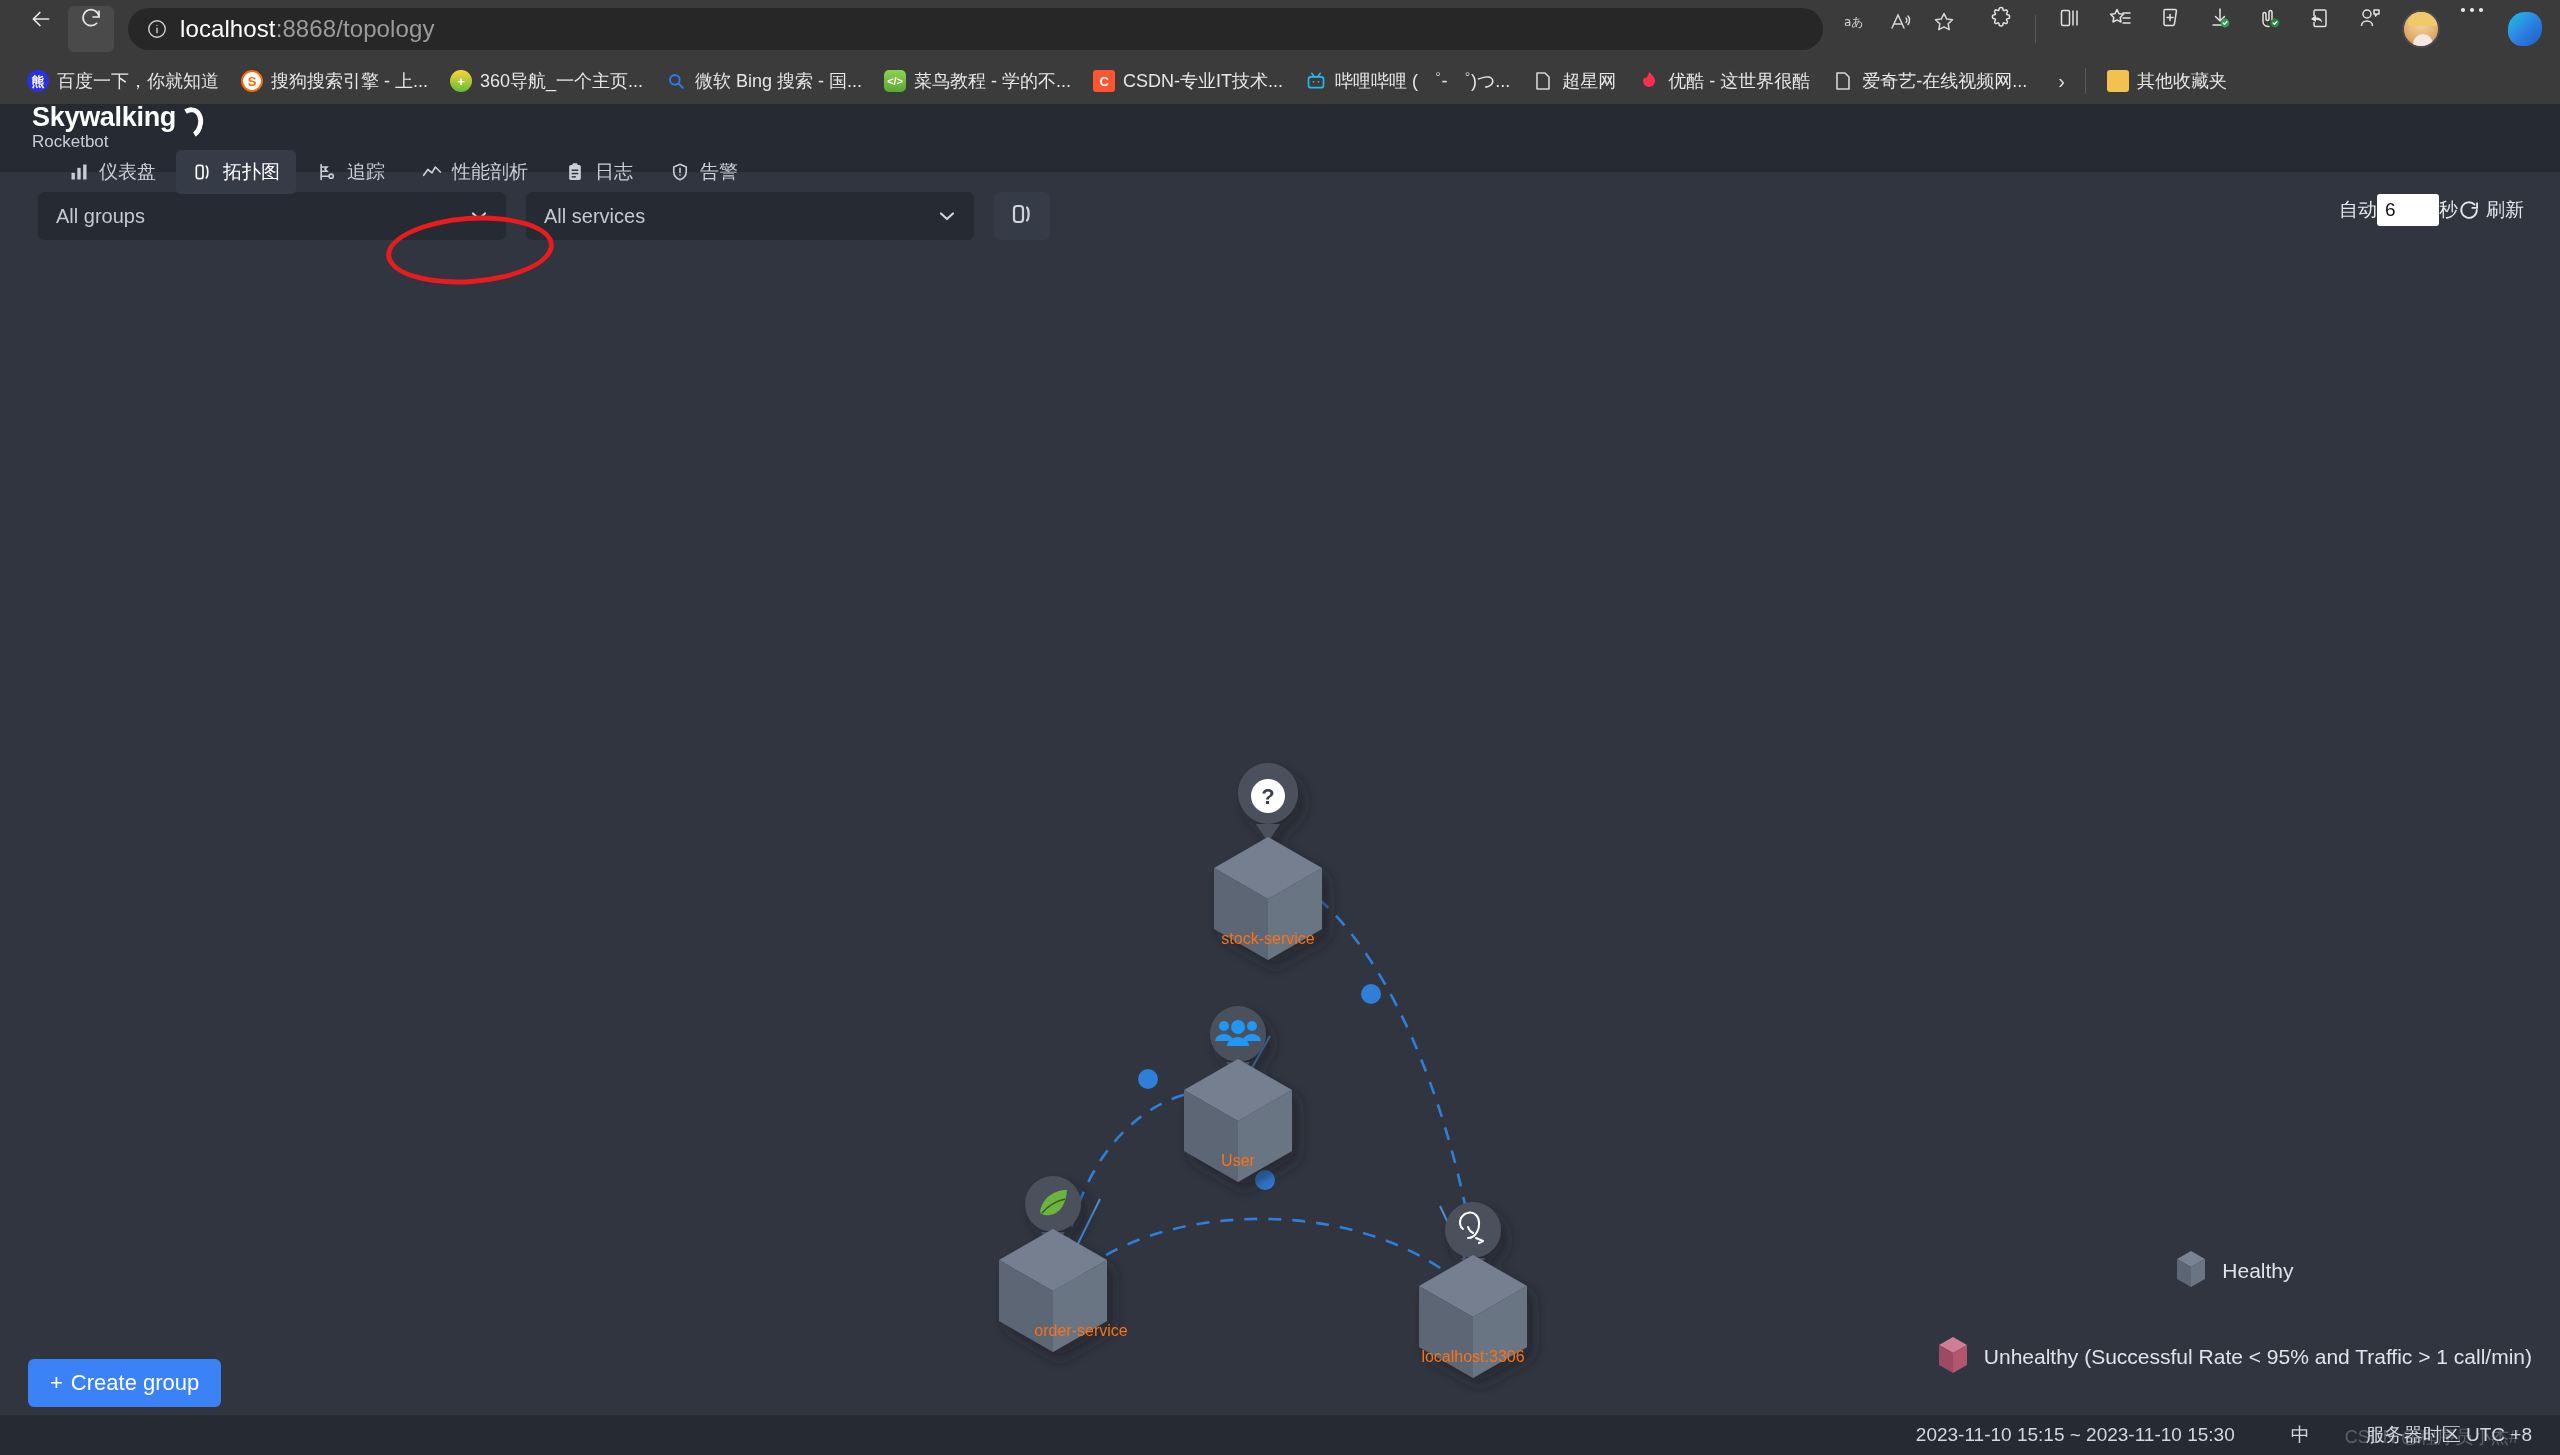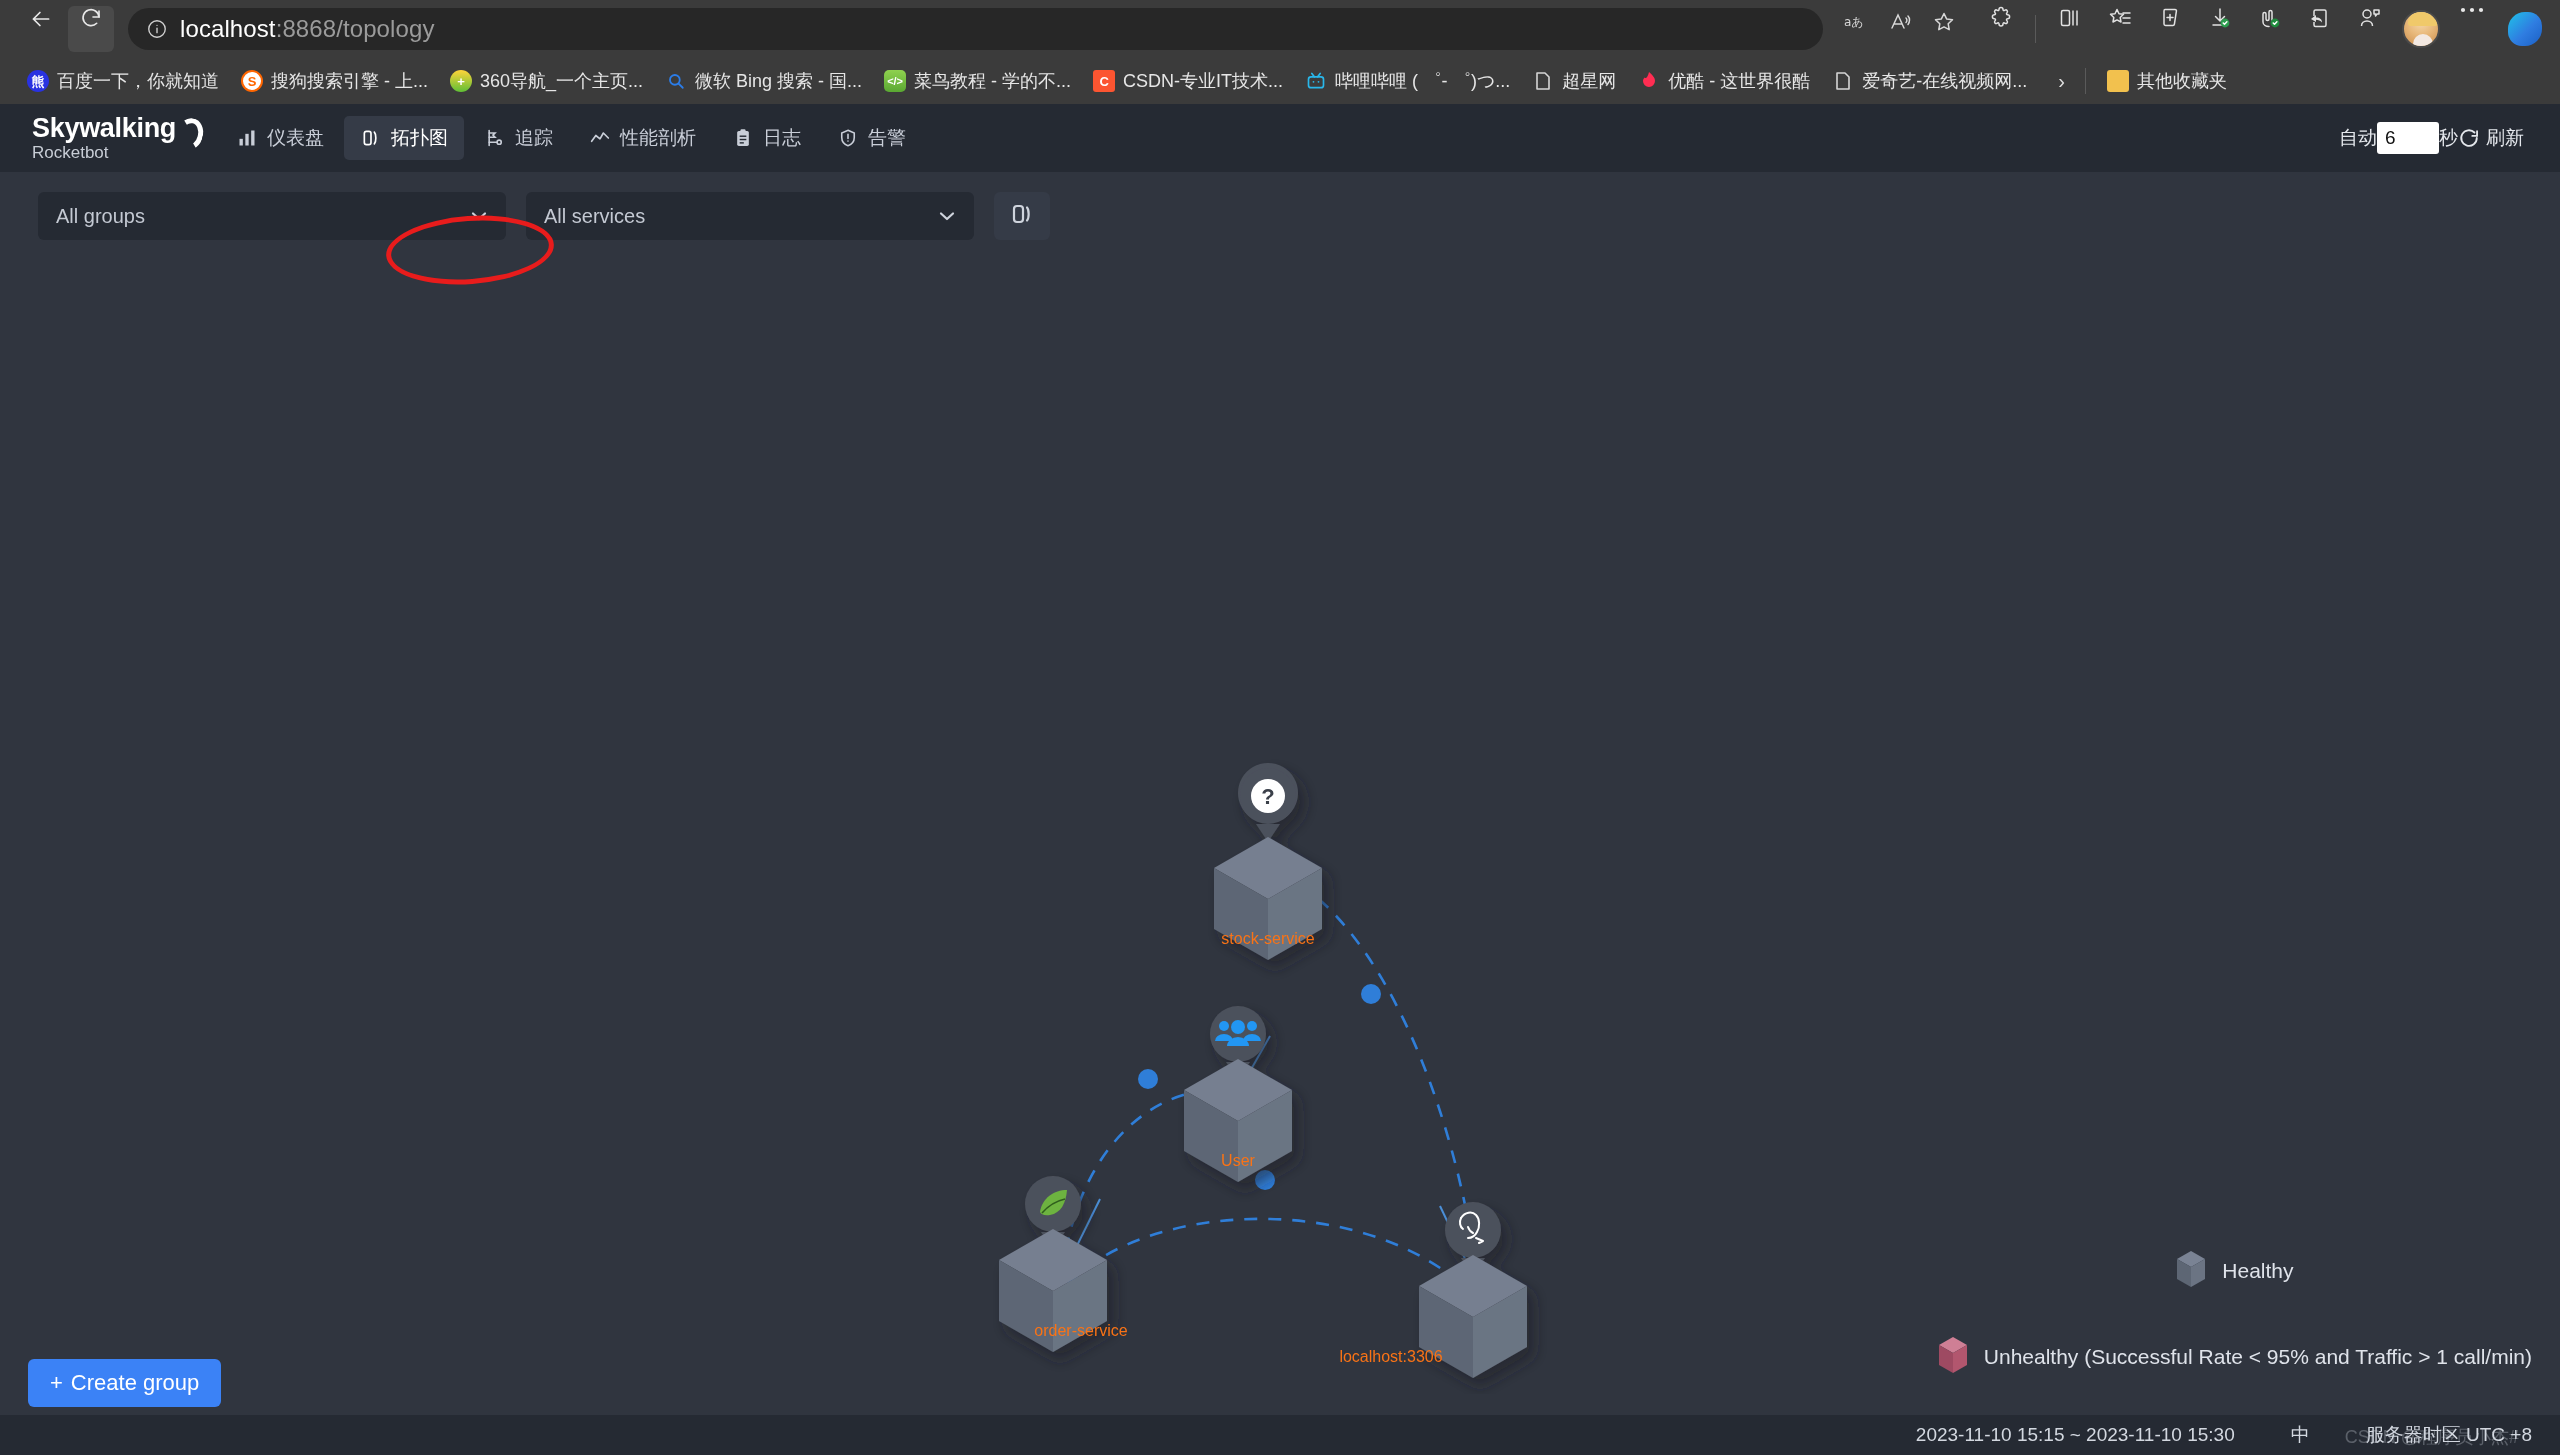--- a/index.html
+++ b/index.html
@@ -127,23 +127,24 @@
     width: 2560px;
     height: 1351px;
     background: #30353f;
     position: relative;
     overflow: hidden;
   }
   .sw-header {
     height: 68px;
     background: #252a33;
     display: flex;
-    align-items: center;
+    align-items: flex-start;
     padding: 0 24px;
     position: relative;
+    flex-direction: column;
   }
   .sw-logo { width: 168px; line-height: 1; padding-left: 8px;}
   .sw-logo-main {
     font-size: 27px; font-weight: bold; color: #fff; letter-spacing: -0.3px;
     position: relative; display: inline-block;
   }
   .sw-logo-main .tail {
     display: inline-block; width: 14px; height: 22px; margin-left: 1px;
     position: relative; vertical-align: -3px;
   }
@@ -647,21 +648,21 @@
           <path d="M1473 961 L1527 992 L1473 1023 L1419 992 Z" fill="#767f90"></path>
           <path d="M1419 992 L1473 1023 L1473 1084 L1419 1053 Z" fill="#5d6674"></path>
           <path d="M1473 1023 L1527 992 L1527 1053 L1473 1084 Z" fill="#6b7483"></path>
         </g>
       </g>
     </svg>
 
     <div class="node-label" style="left:1268px; top:636px;">stock-service</div>
     <div class="node-label" style="left:1238px; top:858px;">User</div>
     <div class="node-label" style="left:1081px; top:1028px;">order-service</div>
-    <div class="node-label" style="left:1391px; top:1054px;">localhost:3306</div>
+    <div class="node-label" style="left:1473px; top:1054px;">localhost:3306</div>
   </div>
 
   <div class="legend">
     <div class="legend-item">
       <svg width="34" height="44" viewBox="0 0 34 44">
         <path d="M17 2 L31 10 L17 18 L3 10 Z" fill="#7a8394"></path>
         <path d="M3 10 L17 18 L17 38 L3 30 Z" fill="#5d6674"></path>
         <path d="M17 18 L31 10 L31 30 L17 38 Z" fill="#6b7483"></path>
       </svg>
       <span>Healthy</span>

